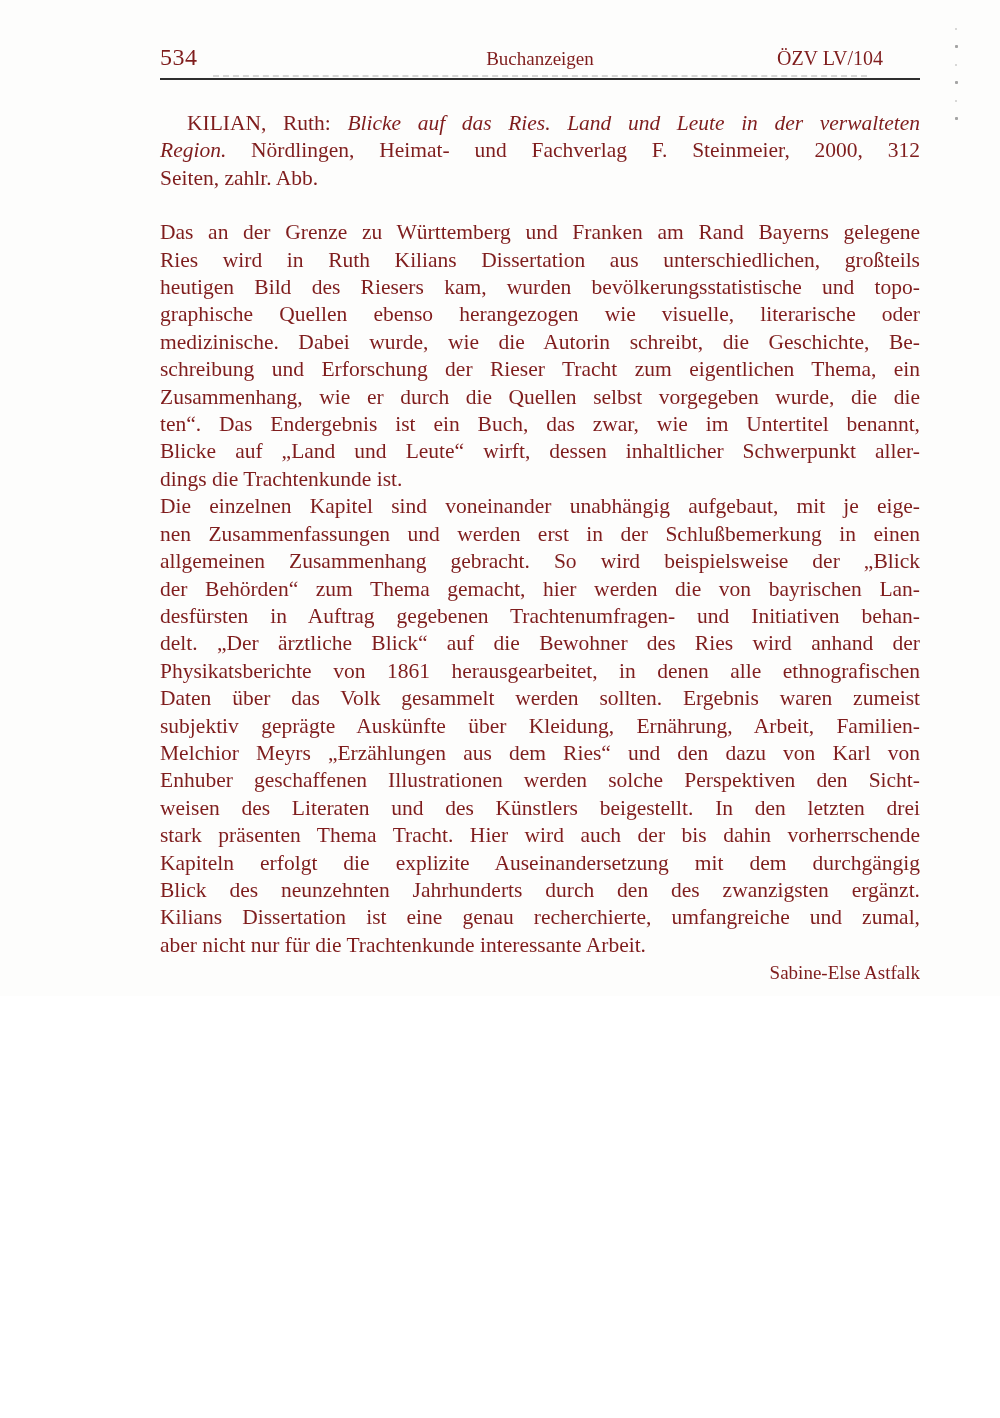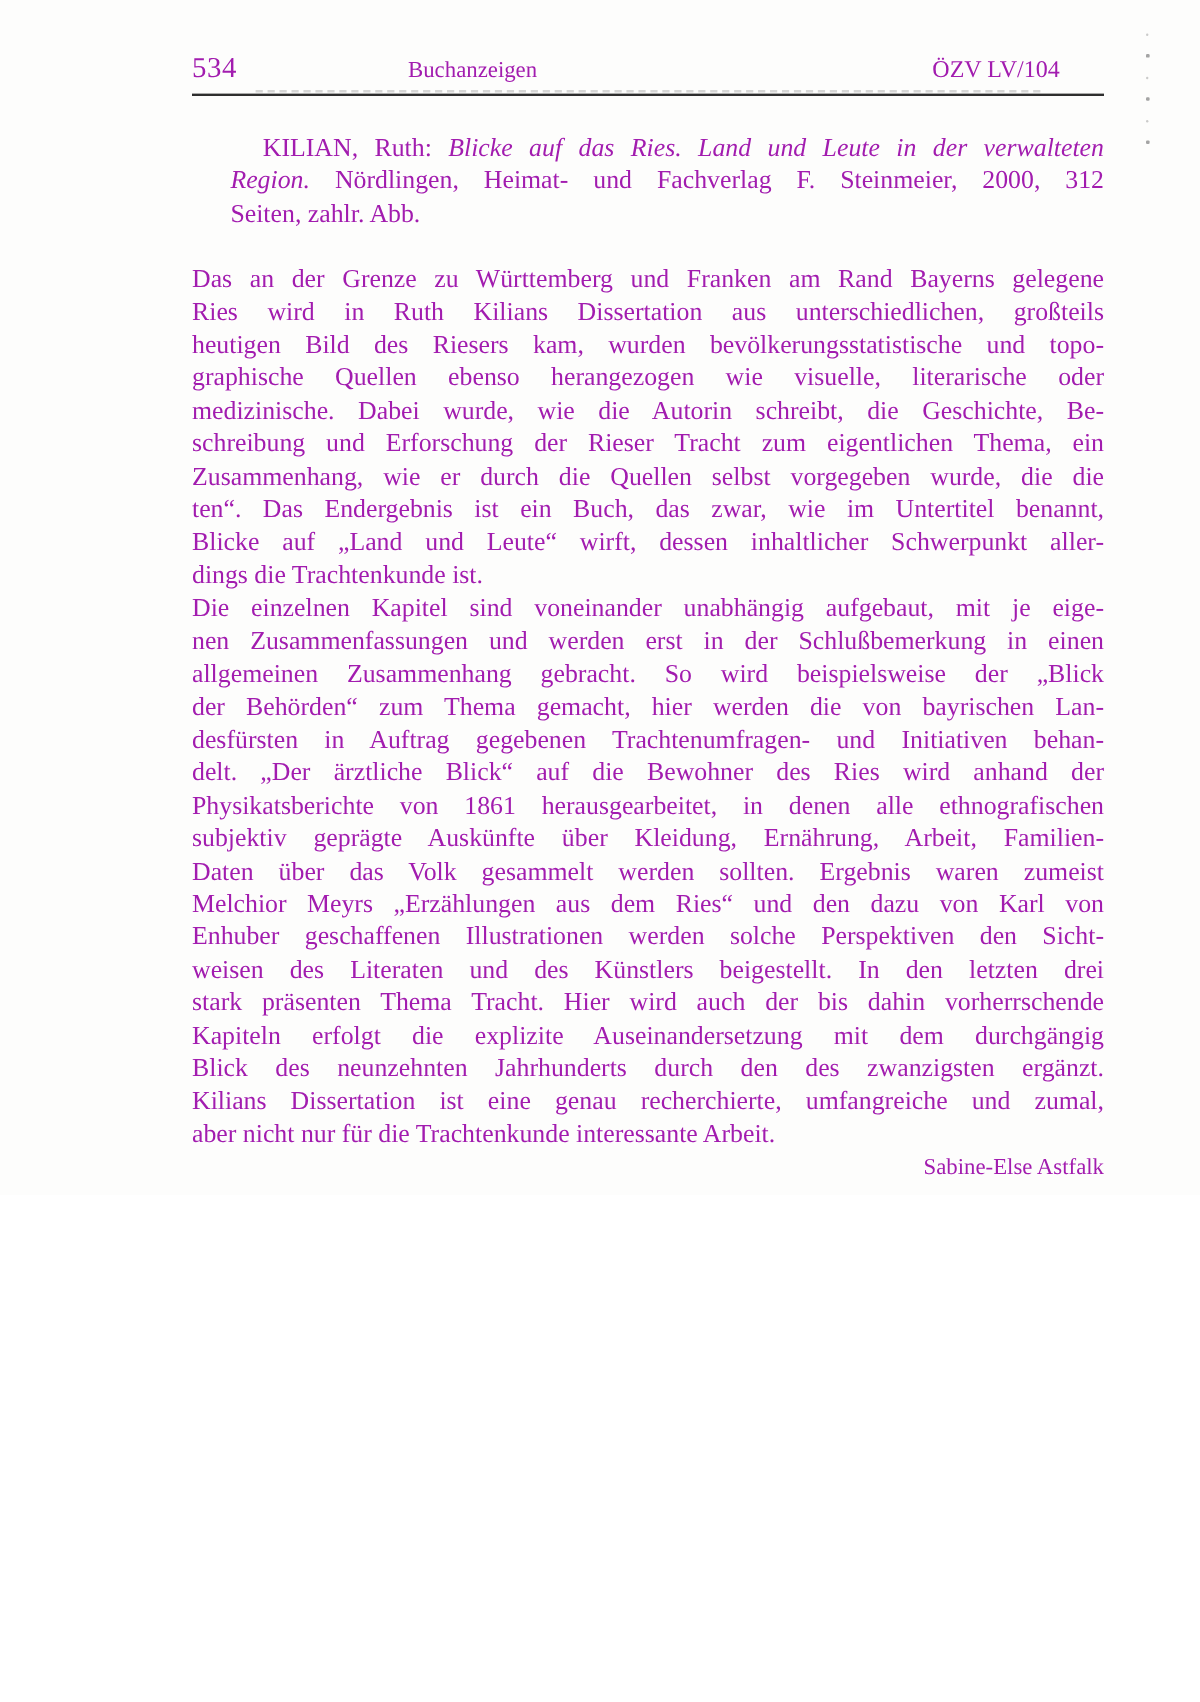--- a/index.html
+++ b/index.html
@@ -2,21 +2,21 @@
 <html><head>
 <meta charset="utf-8">
 <style>
   html, body { margin: 0; padding: 0; }
   .page {
     position: relative;
     width: 1000px;
     height: 996px;
     background: #fdfdfc;
     font-family: "Liberation Serif", "DejaVu Serif", serif;
-    color: #a21caf;
+    color: #7f1d1d;
     overflow: hidden;
   }
   .content {
     position: absolute;
     left: 160px;
     top: 0;
     width: 760px;
   }
   .page-header {
     display: flex;
@@ -24,20 +24,21 @@
     margin-top: 44px;
     height: 28px;
   }
   .page-header .num {
     flex: 0 0 180px;
     font-size: 24px;
     letter-spacing: 0.5px;
   }
   .page-header .center {
     flex: 1 1 auto;
+    text-align: center;
     font-size: 19px;
   }
   .page-header .right {
     flex: 0 0 180px;
     text-align: center;
     font-size: 20px;
   }
   .rule-smudge {
     margin-top: 3px;
     height: 0;
@@ -47,21 +48,20 @@
   }
   .header-rule {
     margin-top: 1px;
     height: 2px;
     background: #2e2e2e;
   }
   .biblio {
     margin-top: 30px;
     font-size: 21.5px;
     line-height: 27.4px;
-    margin-left: 32px;
   }
   .line {
     text-align: justify;
     text-align-last: justify;
     white-space: pre-wrap;
   }
   .line.end {
     text-align-last: left;
   }
   .biblio .first { text-indent: 27px; }
@@ -147,22 +147,22 @@
       <div class="line">ten“. Das Endergebnis ist ein Buch, das zwar, wie im Untertitel benannt,</div>
       <div class="line">Blicke auf „Land und Leute“ wirft, dessen inhaltlicher Schwerpunkt aller-</div>
       <div class="line end">dings die Trachtenkunde ist.</div>
       <div class="line">Die einzelnen Kapitel sind voneinander unabhängig aufgebaut, mit je eige-</div>
       <div class="line">nen Zusammenfassungen und werden erst in der Schlußbemerkung in einen</div>
       <div class="line">allgemeinen Zusammenhang gebracht. So wird beispielsweise der „Blick</div>
       <div class="line">der Behörden“ zum Thema gemacht, hier werden die von bayrischen Lan-</div>
       <div class="line">desfürsten in Auftrag gegebenen Trachtenumfragen- und Initiativen behan-</div>
       <div class="line">delt. „Der ärztliche Blick“ auf die Bewohner des Ries wird anhand der</div>
       <div class="line">Physikatsberichte von 1861 herausgearbeitet, in denen alle ethnografischen</div>
+      <div class="line">Daten über das Volk gesammelt werden sollten. Ergebnis waren zumeist</div>
       <div class="line">subjektiv geprägte Auskünfte über Kleidung, Ernährung, Arbeit, Familien-</div>
-      <div class="line">Daten über das Volk gesammelt werden sollten. Ergebnis waren zumeist</div>
       <div class="line">Melchior Meyrs „Erzählungen aus dem Ries“ und den dazu von Karl von</div>
       <div class="line">Enhuber geschaffenen Illustrationen werden solche Perspektiven den Sicht-</div>
       <div class="line">weisen des Literaten und des Künstlers beigestellt. In den letzten drei</div>
       <div class="line">stark präsenten Thema Tracht. Hier wird auch der bis dahin vorherrschende</div>
       <div class="line">Kapiteln erfolgt die explizite Auseinandersetzung mit dem durchgängig</div>
       <div class="line">Blick des neunzehnten Jahrhunderts durch den des zwanzigsten ergänzt.</div>
       <div class="line">Kilians Dissertation ist eine genau recherchierte, umfangreiche und zumal,</div>
       <div class="line end">aber nicht nur für die Trachtenkunde interessante Arbeit.</div>
       <div class="signature">Sabine-Else Astfalk</div>
     </div>

